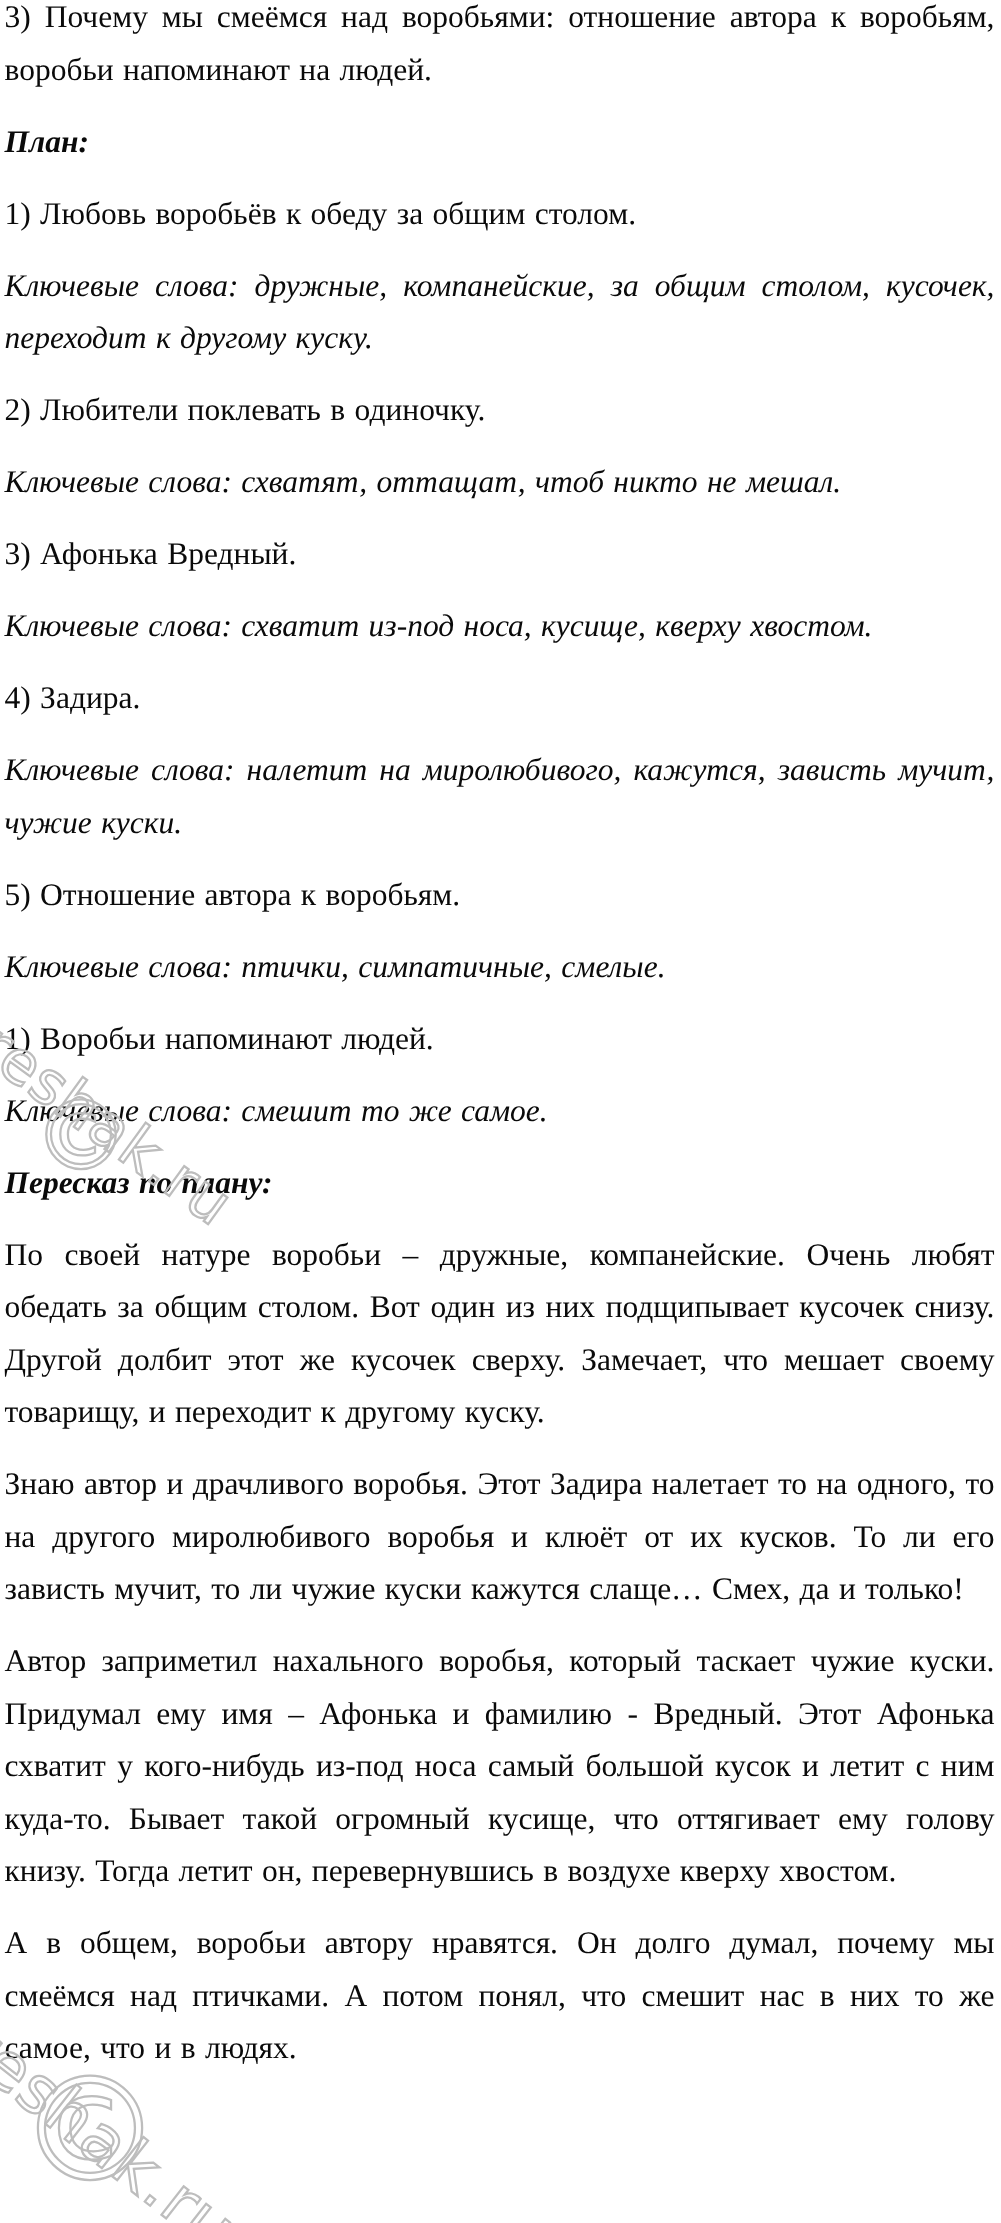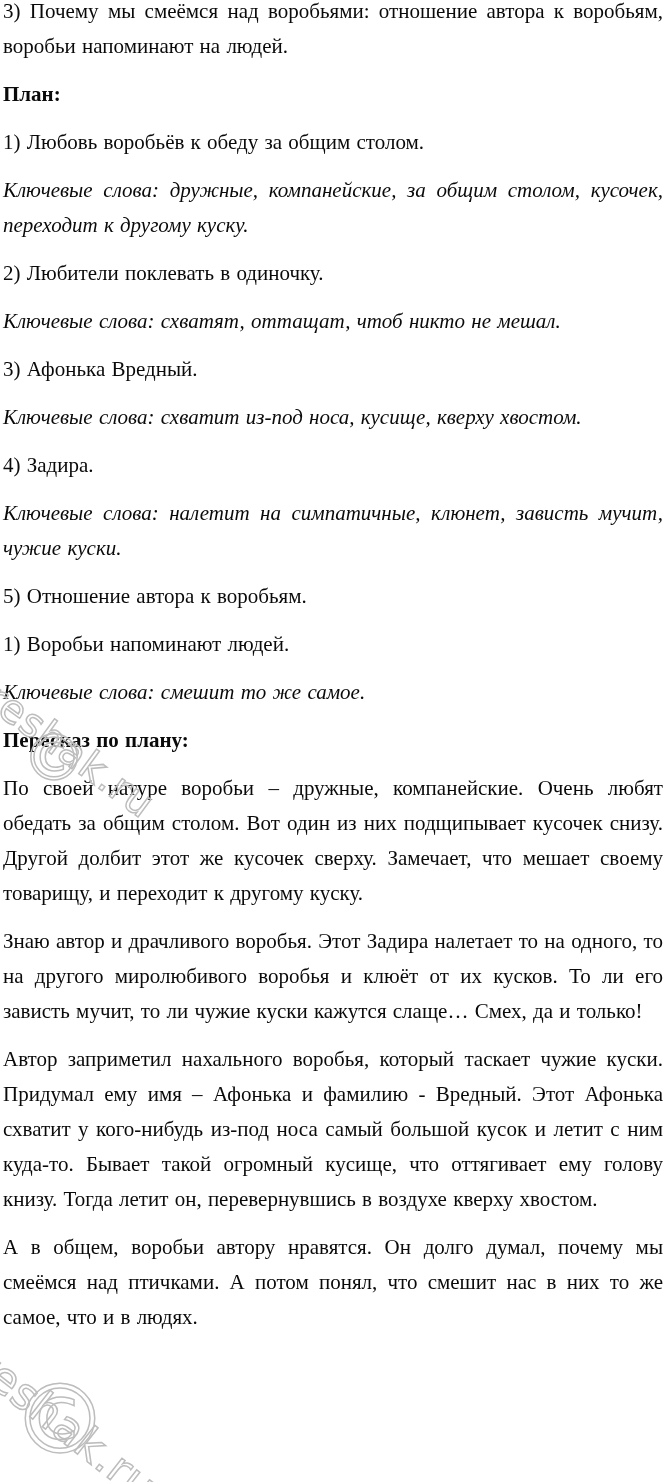--- a/index.html
+++ b/index.html
@@ -19,21 +19,21 @@
     z-index: 1;
   }
   .para {
     font-size: 21px;
     line-height: 35px;
     margin: 13px 0;
     word-spacing: 1px;
   }
   .para:first-child { margin-top: -6px; }
   .justify { text-align: justify; }
-  .heading { font-weight: bold; }
+  .heading { font-weight: bold; font-style: italic; }
   .kw { font-style: italic; }
 
   
   .wm {
     position: absolute;
     z-index: 5;
     pointer-events: none;
     font-family: "DejaVu Sans", sans-serif;
     white-space: nowrap;
     color: #dedede;
@@ -76,23 +76,24 @@
   <p class="para">1) Любовь воробьёв к обеду за общим столом.</p>
   <p class="para kw justify">Ключевые слова: дружные, компанейские, за общим столом, кусочек, переходит к другому куску.</p>
 
   <p class="para">2) Любители поклевать в одиночку.</p>
   <p class="para kw justify">Ключевые слова: схватят, оттащат, чтоб никто не мешал.</p>
 
   <p class="para">3) Афонька Вредный.</p>
   <p class="para kw justify">Ключевые слова: схватит из-под носа, кусище, кверху хвостом.</p>
 
   <p class="para">4) Задира.</p>
-  <p class="para kw justify">Ключевые слова: налетит на симпатичные, клюнет, зависть мучит, чужие куски.</p>
+  <p class="para kw justify">Ключевые слова: налетит на миролюбивого, кажутся, зависть мучит, чужие куски.</p>
 
   <p class="para">5) Отношение автора к воробьям.</p>
+  <p class="para kw justify">Ключевые слова: птички, симпатичные, смелые.</p>
 
   <p class="para">1) Воробьи напоминают людей.</p>
   <p class="para kw justify">Ключевые слова: смешит то же самое.</p>
 
   <p class="para heading">Пересказ по плану:</p>
 
   <p class="para justify">По своей натуре воробьи – дружные, компанейские. Очень любят обедать за общим столом. Вот один из них подщипывает кусочек снизу. Другой долбит этот же кусочек сверху. Замечает, что мешает своему товарищу, и переходит к другому куску.</p>
   <p class="para justify">Знаю автор и драчливого воробья. Этот Задира налетает то на одного, то на другого миролюбивого воробья и клюёт от их кусков. То ли его зависть мучит, то ли чужие куски кажутся слаще… Смех, да и только!</p>
   <p class="para justify">Автор заприметил нахального воробья, который таскает чужие куски. Придумал ему имя – Афонька и фамилию - Вредный. Этот Афонька схватит у кого-нибудь из-под носа самый большой кусок и летит с ним куда-то. Бывает такой огромный кусище, что оттягивает ему голову книзу. Тогда летит он, перевернувшись в воздухе кверху хвостом.</p>
   <p class="para justify">А в общем, воробьи автору нравятся. Он долго думал, почему мы смеёмся над птичками. А потом понял, что смешит нас в них то же самое, что и в людях.</p>

